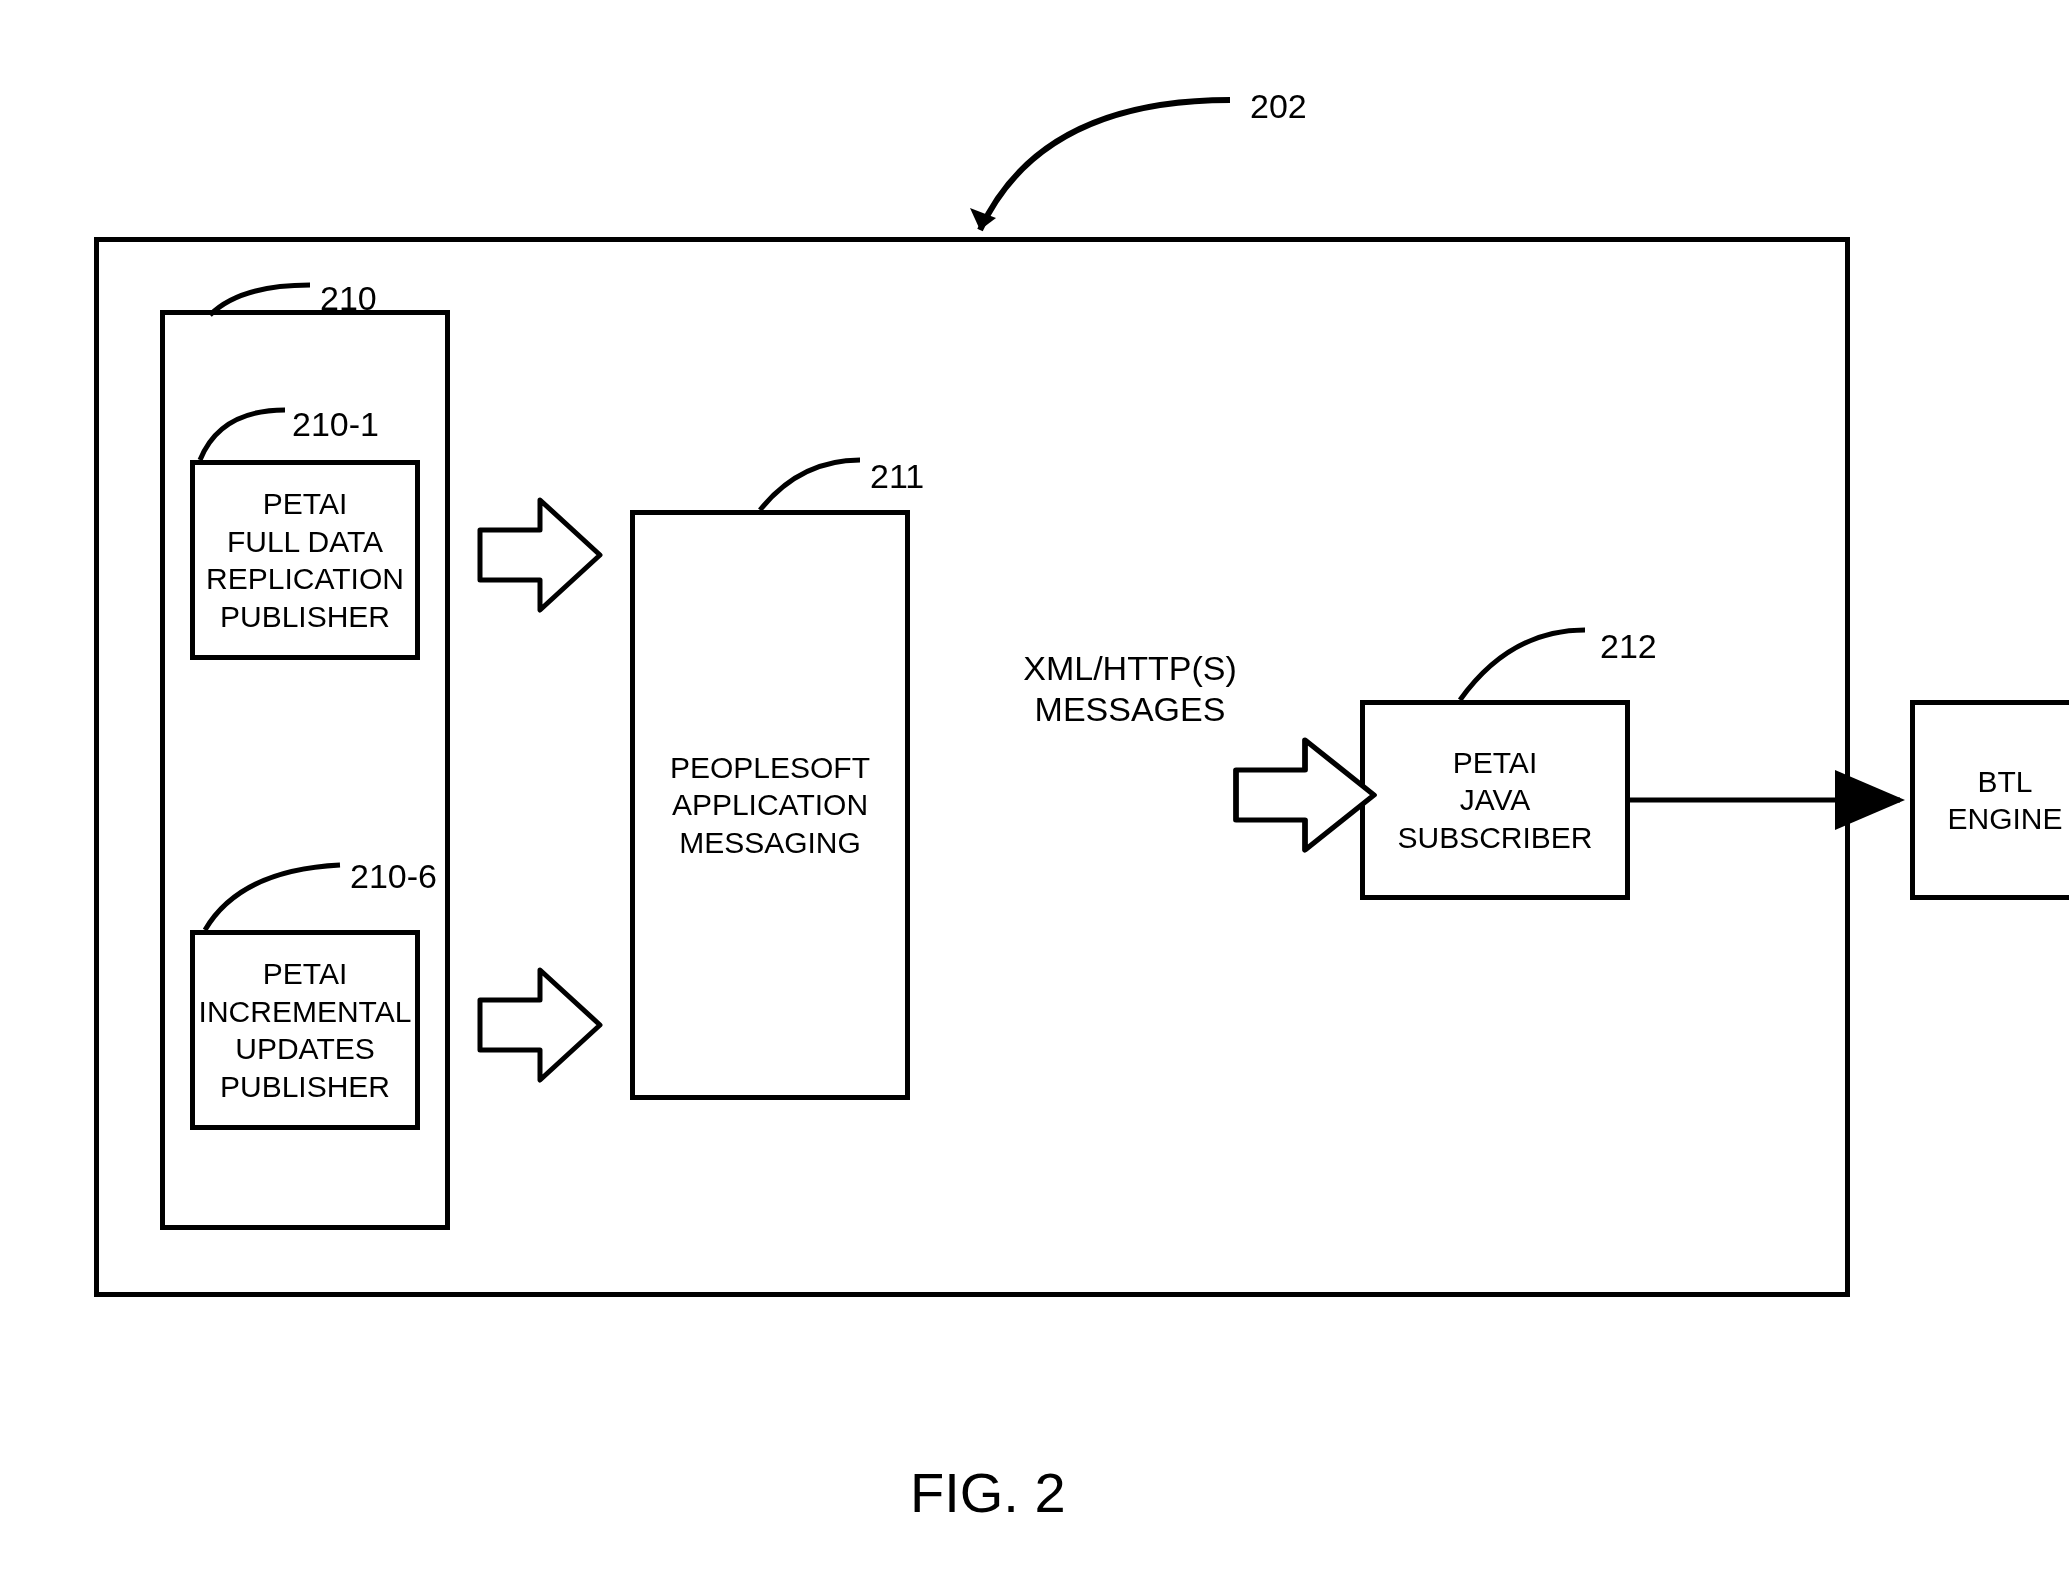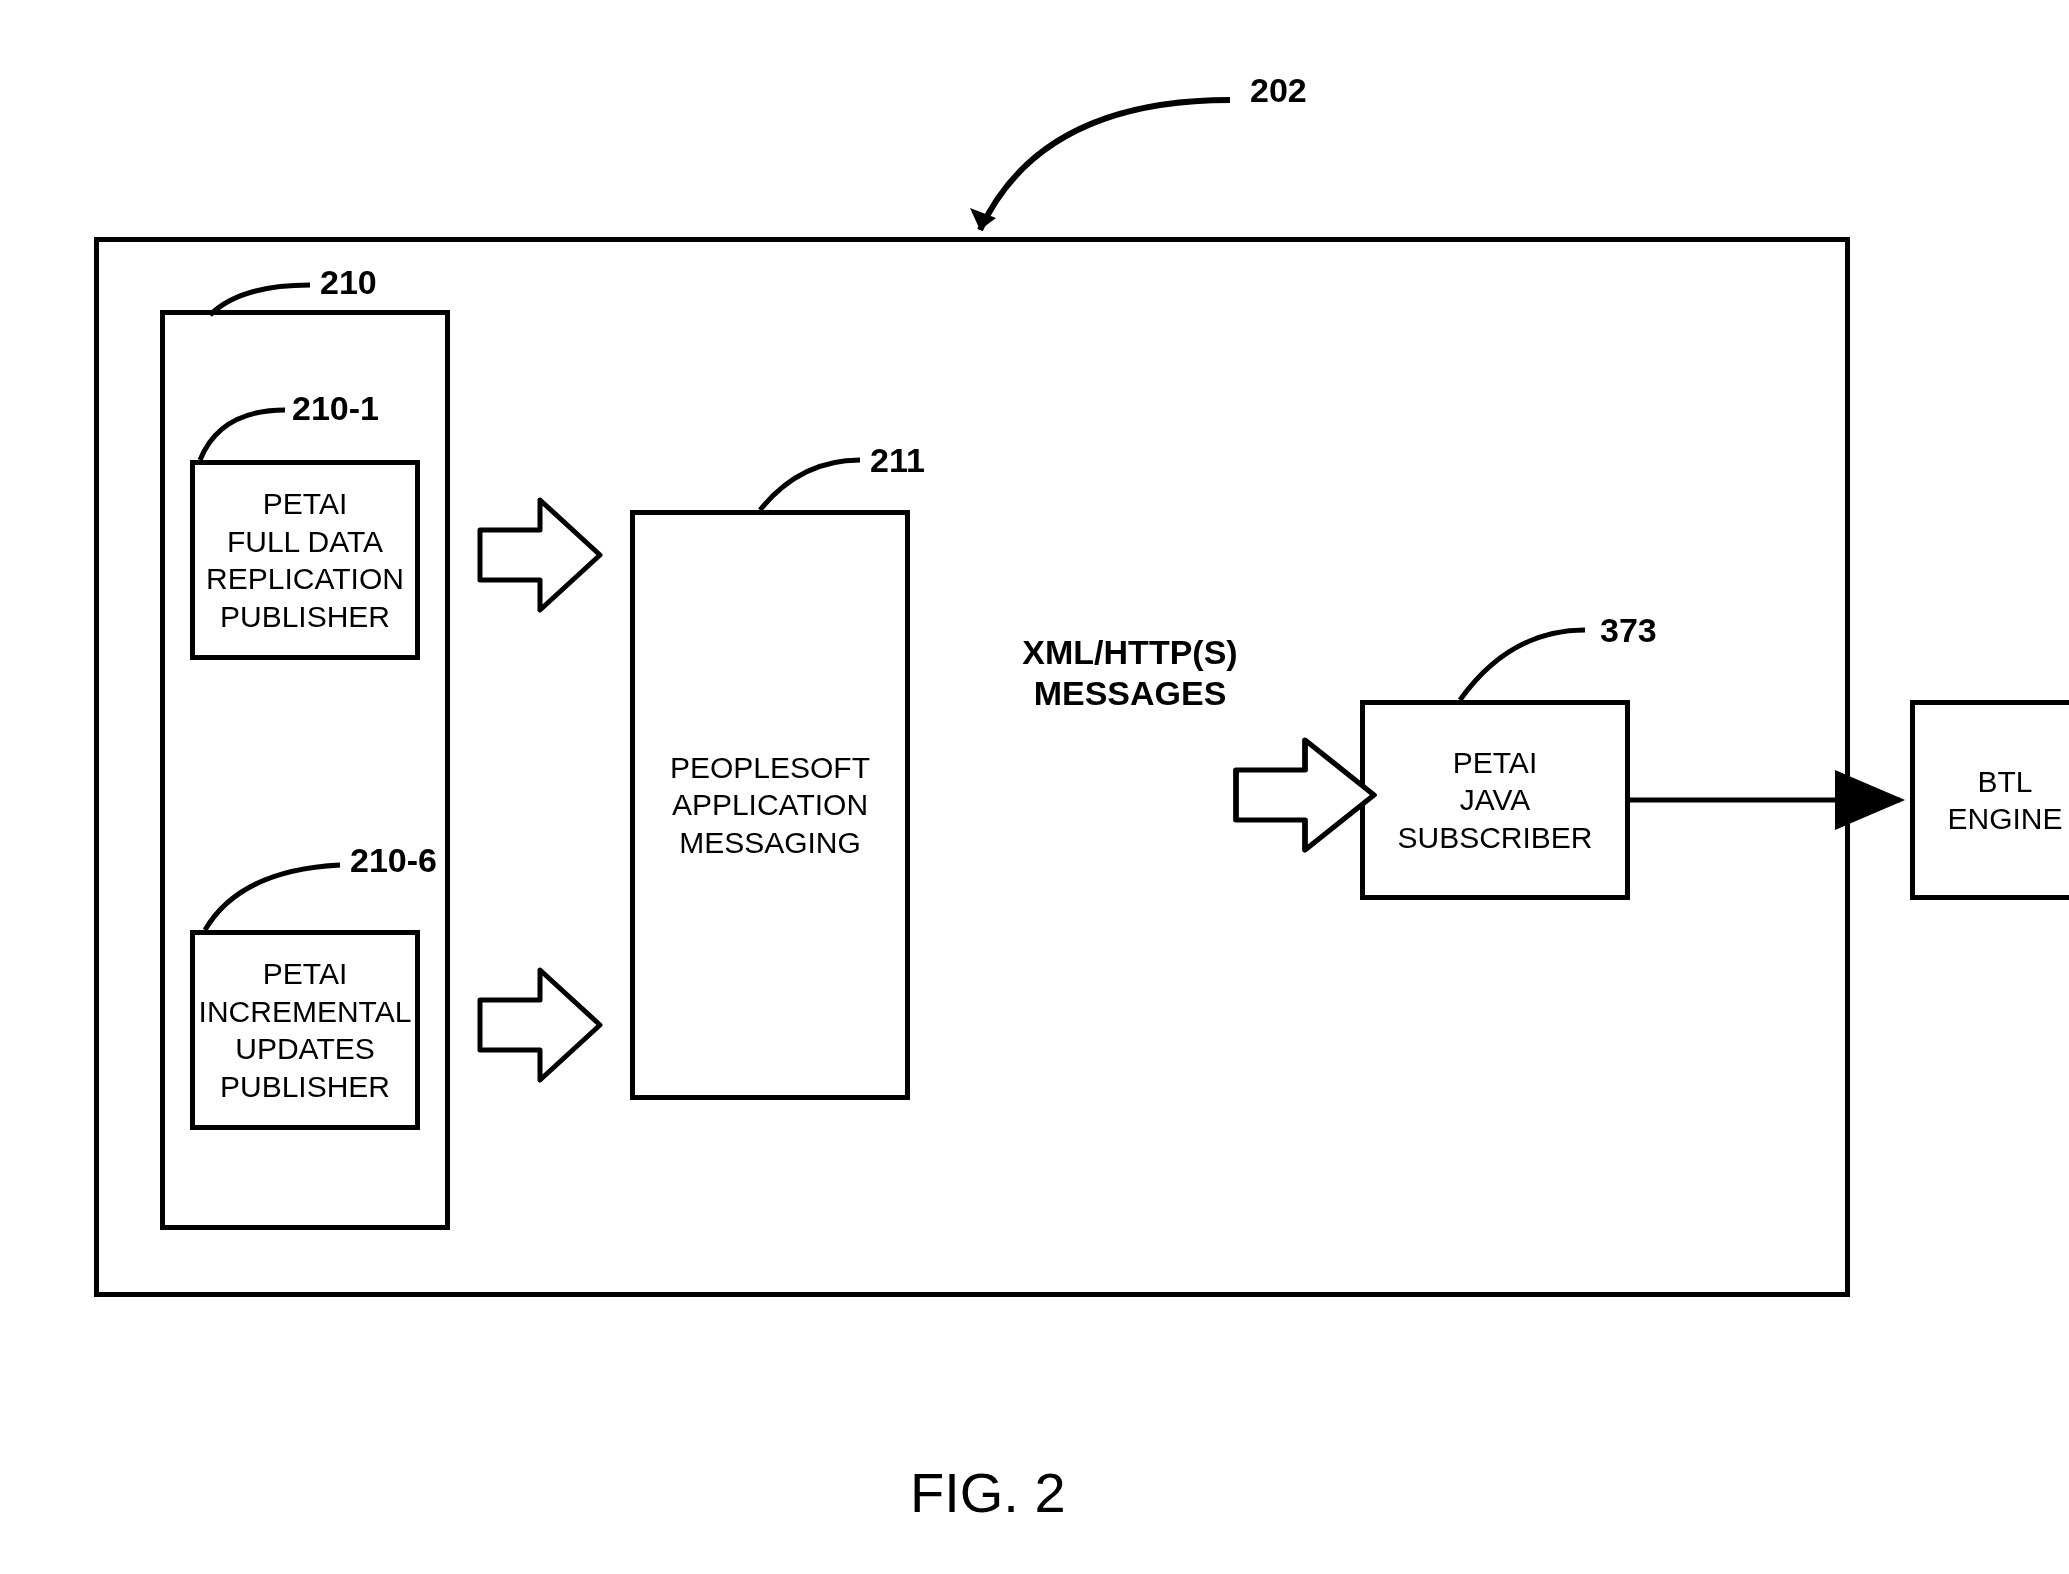--- a/index.html
+++ b/index.html
@@ -23,23 +23,24 @@
     justify-content: center;
     text-align: center;
     font-size: 30px;
     font-weight: 400;
     line-height: 1.25;
     padding: 20px;
   }
   .label {
     position: absolute;
     font-size: 34px;
-    font-weight: 700;
+    font-weight: 400;
     text-align: center;
     line-height: 1.2;
+    margin-top: 16px;
   }
   .figcap {
     position: absolute;
     font-size: 56px;
     font-weight: 400;
   }
   svg.overlay {
     position: absolute;
     left: 0; top: 0;
     width: 2069px; height: 1574px;
@@ -77,21 +78,21 @@
 ENGINE</div>
 
   <div class="label" style="left:950px; top:592px; width:280px; white-space:pre-line;">XML/HTTP(S)
 MESSAGES</div>
 
   <div class="label" style="left:1210px; top:30px;">202</div>
   <div class="label" style="left:280px; top:222px;">210</div>
   <div class="label" style="left:252px; top:348px;text-align:center;">210-1</div>
   <div class="label" style="left:310px; top:800px;">210-6</div>
   <div class="label" style="left:830px; top:400px;">211</div>
-  <div class="label" style="left:1560px; top:570px;">373</div>
+  <div class="label" style="left:1560px; top:570px;">212</div>
 
   <div class="figcap" style="left:870px; top:1420px;text-align:center;">FIG. 2</div>
 
   <svg class="overlay" viewBox="0 0 2069 1574">
 
     <defs>
       <g id="blockarrow">
 
         <path d="M0,30 L60,30 L60,0 L120,55 L60,110 L60,80 L0,80 Z" fill="#fff" stroke="#000" stroke-width="5" stroke-linejoin="round"></path>
       </g>

